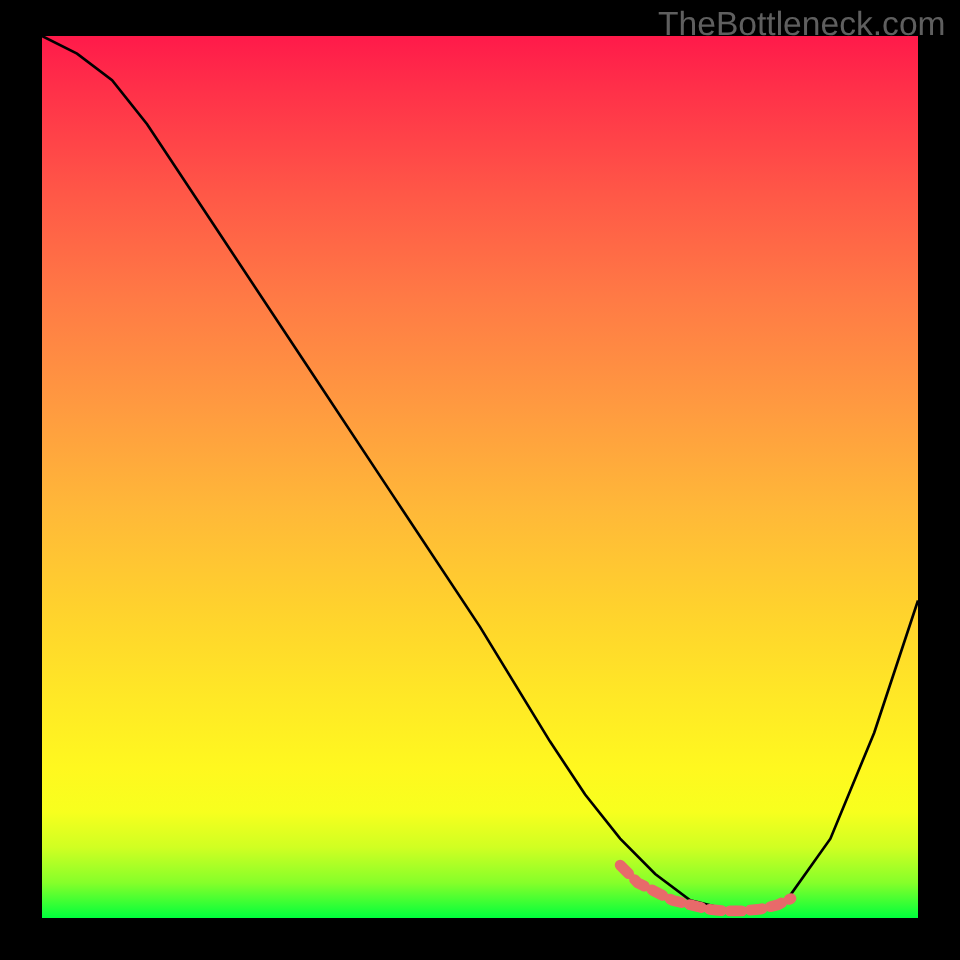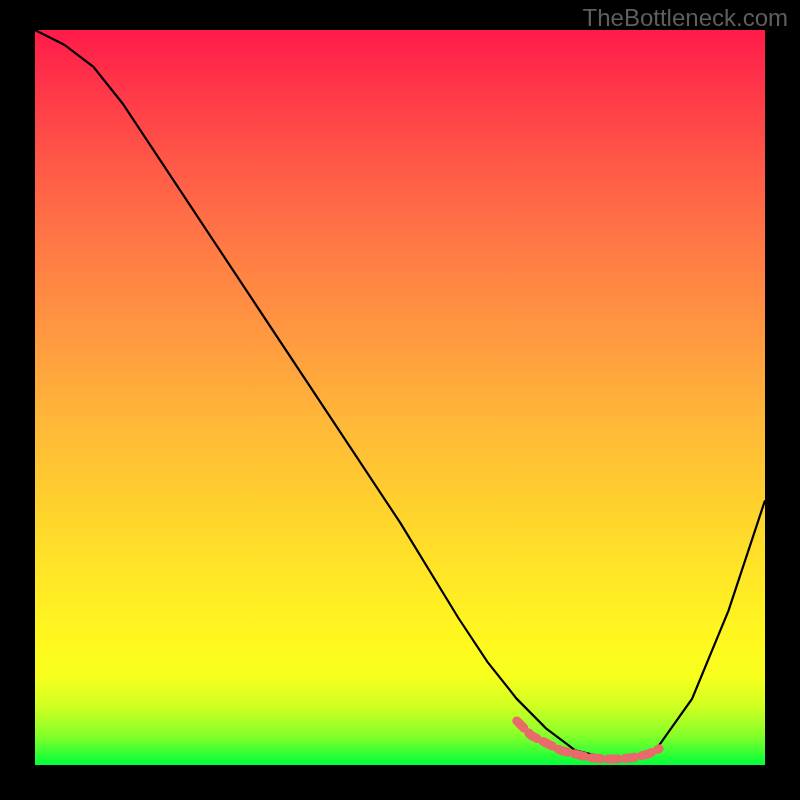--- a/index.html
+++ b/index.html
@@ -8,21 +8,21 @@
     height: 800px;
     background: #000;
     position: relative;
     font-family: Arial, sans-serif;
   }
   .watermark {
     position: absolute;
     top: 4px;
     right: 12px;
     color: #5f5f5f;
-    font-size: 24px;
+    font-size: 28px;
     font-weight: 500;
     z-index: 10;
   }
   .plot-area {
     position: absolute;
     left: 35px;
     top: 30px;
     width: 730px;
     height: 735px;
   }

